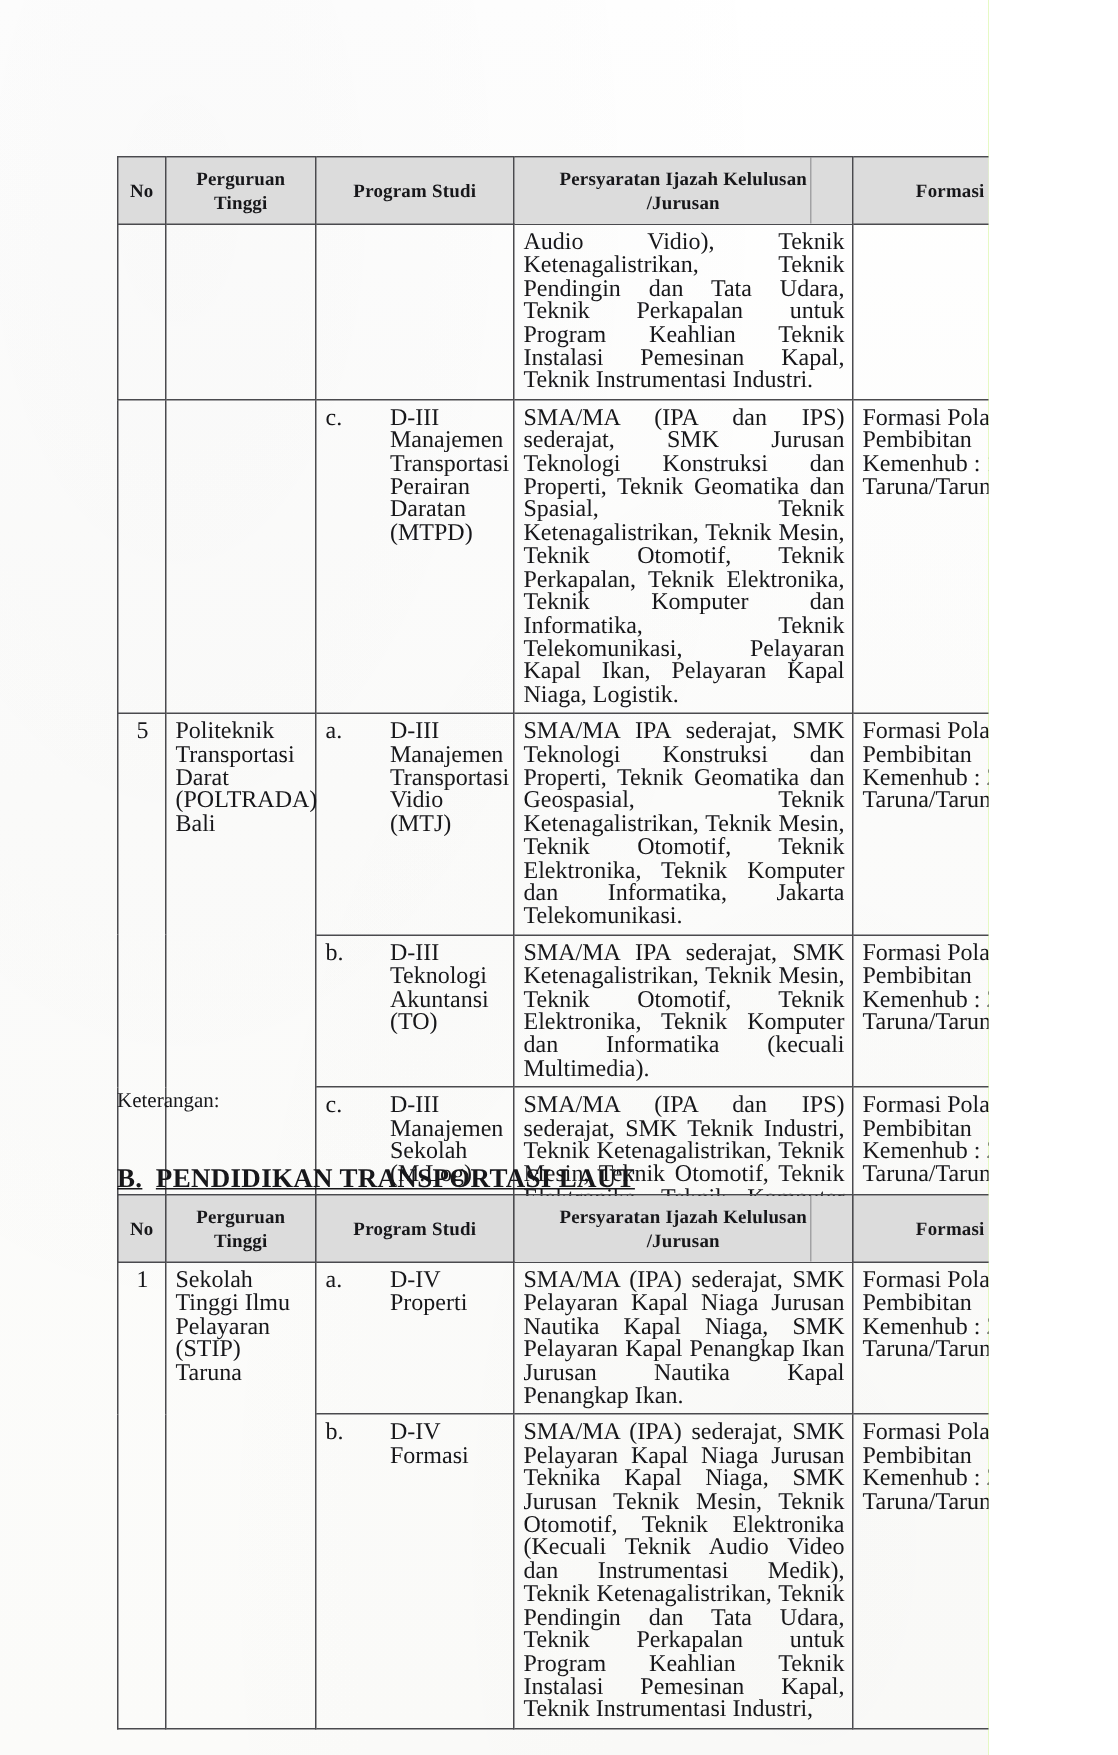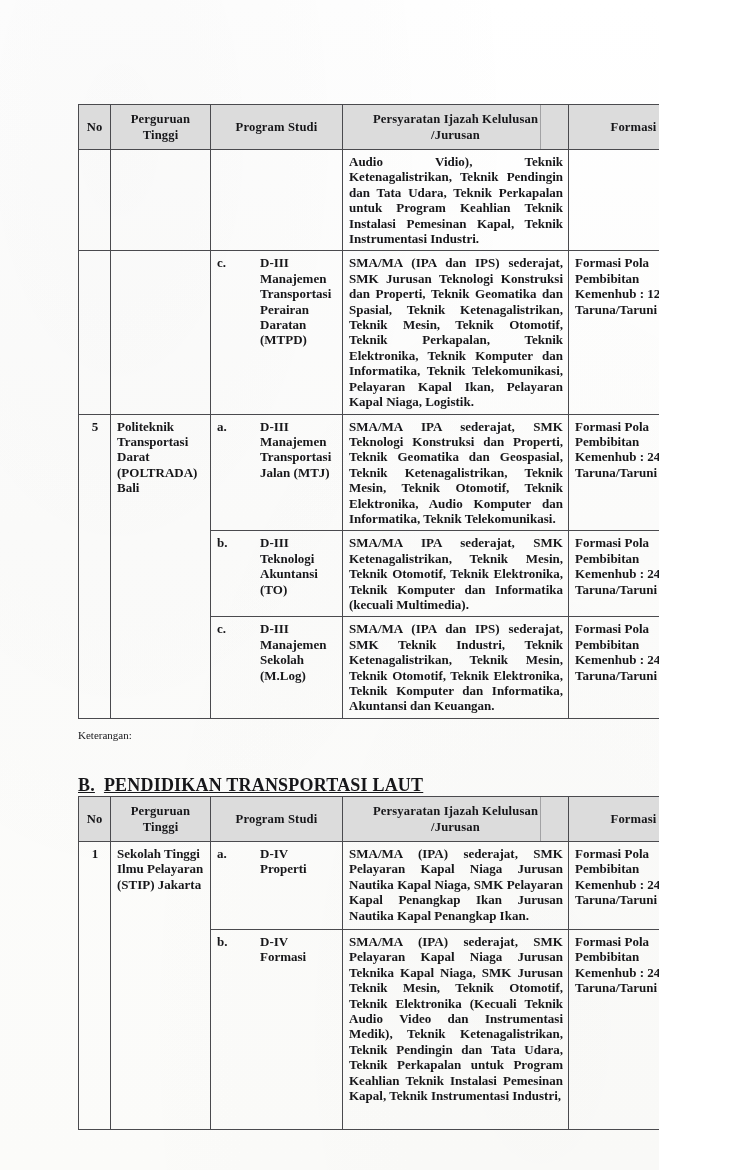--- a/index.html
+++ b/index.html
@@ -41,23 +41,23 @@
     position: absolute;
     border-collapse: collapse;
     table-layout: fixed;
     background: transparent;
   }
   table.doc-table td,
   table.doc-table th {
     border: 1px solid #4a4a4e;
     padding: 4px 5px 4px 6px;
     vertical-align: top;
-    font-size: 13px;
+    font-size: 16px;
     line-height: 15.4px;
-    font-weight: bold;
+    font-weight: normal;
   }
   table.doc-table thead th {
     background: #dcdcdc;
     text-align: center;
     vertical-align: middle;
     font-family: "Liberation Serif", "DejaVu Serif", serif;
     font-weight: bold;
     font-size: 12.6px;
     line-height: 16px;
     letter-spacing: 0.15px;
@@ -107,21 +107,21 @@
   }
   .ps-label {
     flex: 1 1 auto;
     margin-left: 24px;
   }
 
   
   .note-block {
     position: absolute;
     font-family: "Liberation Serif", "DejaVu Serif", serif;
-    font-size: 11px;
+    font-size: 14px;
     line-height: 18px;
     white-space: nowrap;
   }
   .note-line { display: block; }
   .note-line b { font-weight: bold; }
 
   .section-heading {
     position: absolute;
     font-family: "Liberation Serif", "DejaVu Serif", serif;
     font-weight: bold;
@@ -198,24 +198,24 @@
           <td class="c-req">SMA/MA (IPA dan IPS) sederajat, SMK Jurusan Teknologi Konstruksi dan Properti, Teknik Geomatika dan Spasial, Teknik Ketenagalistrikan, Teknik Mesin, Teknik Otomotif, Teknik Perkapalan, Teknik Elektronika, Teknik Komputer dan Informatika, Teknik Telekomunikasi, Pelayaran Kapal Ikan, Pelayaran Kapal Niaga, Logistik.</td>
           <td class="c-formasi">Formasi Pola Pembibitan Kemenhub : 122 Taruna/Taruni</td>
         </tr>
 
         <tr style="height:116px;">
           <td class="c-no" rowspan="3">5</td>
           <td class="c-pt" rowspan="3">Politeknik Transportasi Darat (POLTRADA) Bali</td>
           <td>
             <div class="ps">
               <span class="ps-mark">a.</span>
-              <span class="ps-label">D-III Manajemen Transportasi Jalan (MTJ)</span>
-            </div>
-          </td>
-          <td class="c-req">SMA/MA IPA sederajat, SMK Teknologi Konstruksi dan Properti, Teknik Geomatika dan Geospasial, Teknik Ketenagalistrikan, Teknik Mesin, Teknik Otomotif, Teknik Elektronika, Audio Komputer dan Informatika, Teknik Telekomunikasi.</td>
+              <span class="ps-label">D-III Manajemen Transportasi Vidio (MTJ)</span>
+            </div>
+          </td>
+          <td class="c-req">SMA/MA IPA sederajat, SMK Teknologi Konstruksi dan Properti, Teknik Geomatika dan Geospasial, Teknik Ketenagalistrikan, Teknik Mesin, Teknik Otomotif, Teknik Elektronika, Teknik Komputer dan Informatika, Jakarta Telekomunikasi.</td>
           <td class="c-formasi">Formasi Pola Pembibitan Kemenhub : 24 Taruna/Taruni</td>
         </tr>
 
         <tr style="height:86px;">
           <td>
             <div class="ps">
               <span class="ps-mark">b.</span>
               <span class="ps-label">D-III Teknologi Akuntansi (TO)</span>
             </div>
           </td>
@@ -262,21 +262,21 @@
             <span>Persyaratan Ijazah Kelulusan</span><br>
             <span>/Jurusan</span>
           </th>
           <th>Formasi</th>
         </tr>
       </thead>
       <tbody>
 
         <tr style="height:88px;">
           <td class="c-no" rowspan="2">1</td>
-          <td class="c-pt" rowspan="2">Sekolah Tinggi Ilmu Pelayaran (STIP) Jakarta</td>
+          <td class="c-pt" rowspan="2">Sekolah Tinggi Ilmu Pelayaran (STIP) Taruna</td>
           <td>
             <div class="ps">
               <span class="ps-mark">a.</span>
               <span class="ps-label">D-IV Properti</span>
             </div>
           </td>
           <td class="c-req">SMA/MA (IPA) sederajat, SMK Pelayaran Kapal Niaga Jurusan Nautika Kapal Niaga, SMK Pelayaran Kapal Penangkap Ikan Jurusan Nautika Kapal Penangkap Ikan.</td>
           <td class="c-formasi">Formasi Pola Pembibitan Kemenhub : 24 Taruna/Taruni</td>
         </tr>
 

